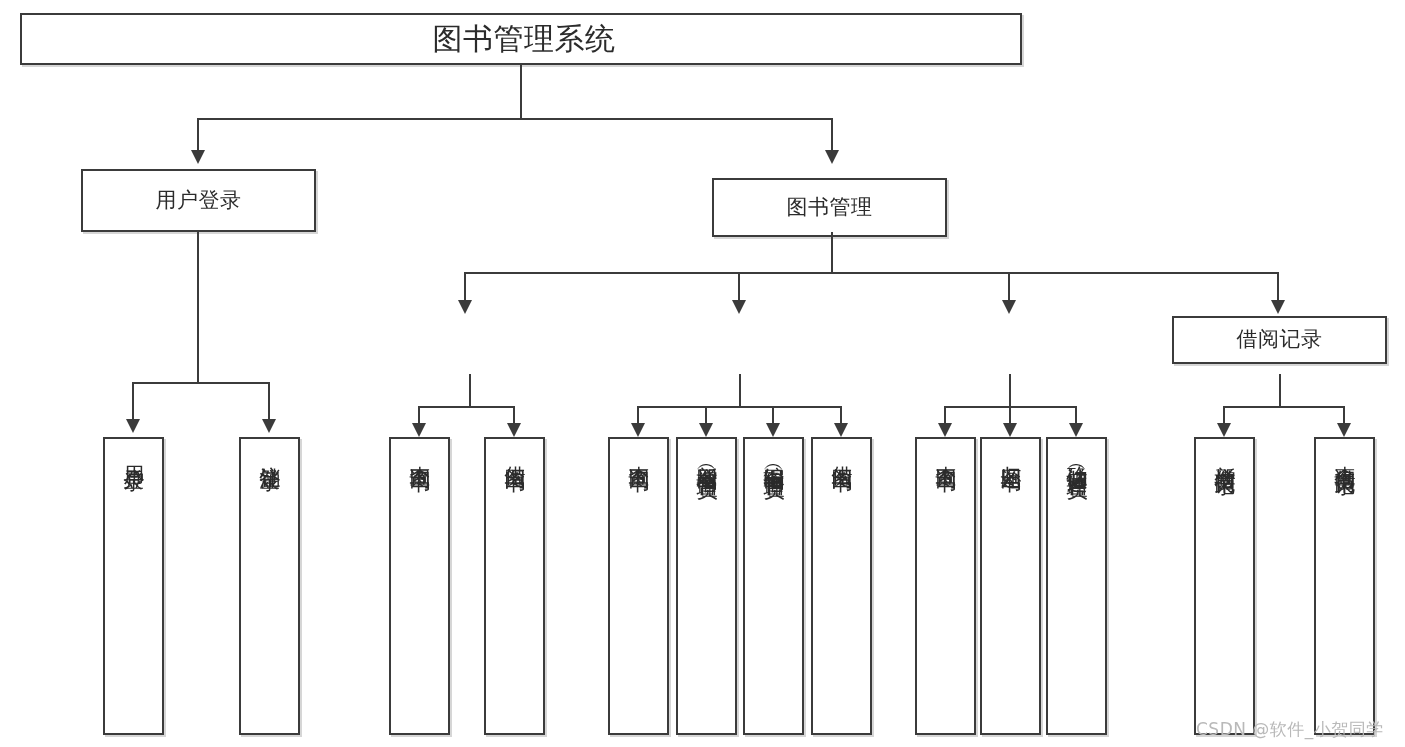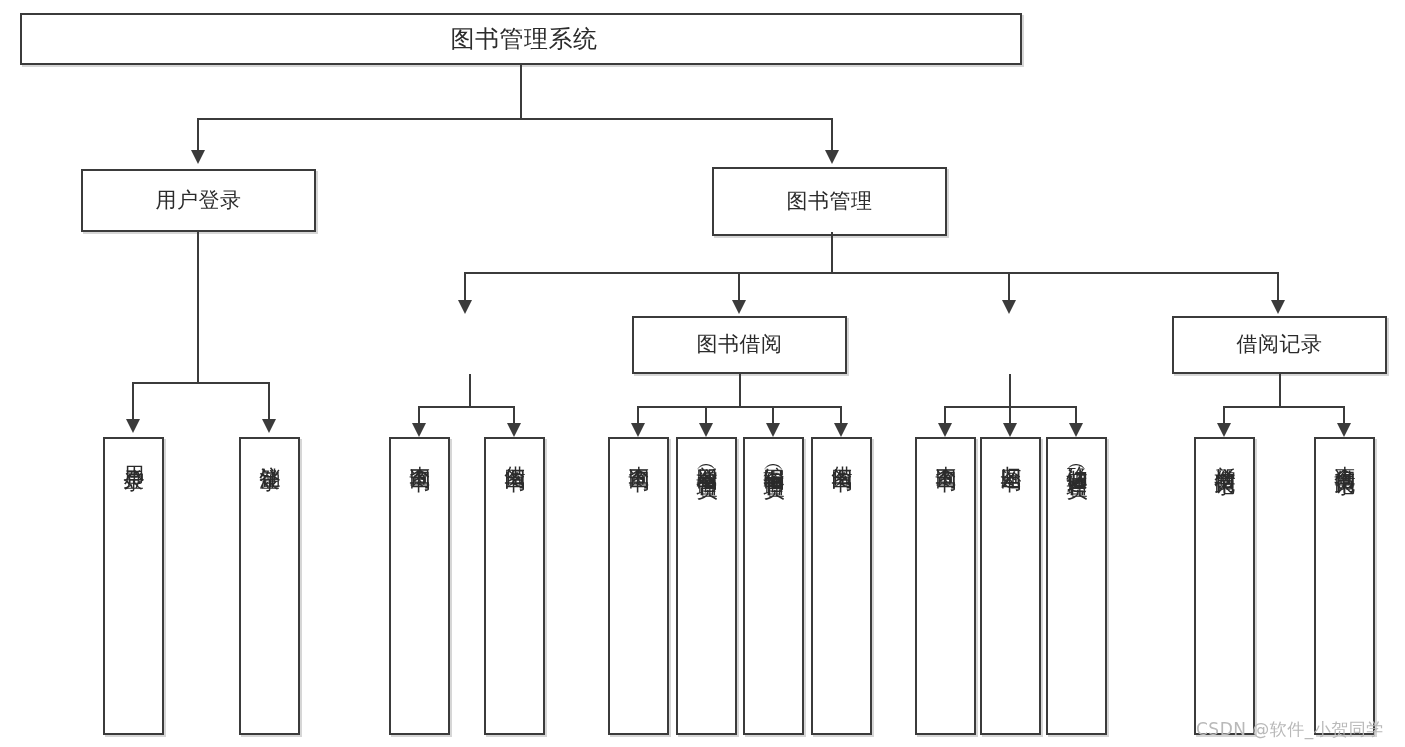--- a/index.html
+++ b/index.html
@@ -30,21 +30,21 @@
     justify-content: center;
     color: #2b2b2b;
   }
   .node .label {
     font-size: 21px;
     line-height: 1.2;
     letter-spacing: 0.5px;
     white-space: nowrap;
     color: #2b2b2b;
   }
-  .node.root .label { font-size: 24px; margin-left: 6px; }
+  .node.root .label { font-size: 30px; margin-left: 6px; }
 
   
   .node.leaf {
     align-items: flex-start;
     justify-content: center;
     padding-top: 10px;
   }
   .node.leaf .label {
     writing-mode: vertical-rl;
     text-orientation: upright;
@@ -96,21 +96,21 @@
   <div class="vline" style="left:197px; top:118px; width:2px; height:33px;"></div>
   <div class="arrow" style="left:191px; top:150px;"></div>
 
   <div class="vline" style="left:831px; top:118px; width:2px; height:33px;"></div>
   <div class="arrow" style="left:825px; top:150px;"></div>
 
   <div class="node" style="left:81px; top:169px; width:235px; height:63px;">
     <span class="label">用户登录</span>
   </div>
 
-  <div class="node" style="left:712px; top:167px; width:235px; height:69px;">
+  <div class="node" style="left:712px; top:178px; width:235px; height:59px;">
     <span class="label">图书管理</span>
   </div>
 
   <div class="vline" style="left:197px; top:232px; width:2px; height:150px;"></div>
   <div class="hline" style="left:132px; top:382px; width:138px; height:2px;"></div>
   <div class="vline" style="left:132px; top:382px; width:2px; height:38px;"></div>
   <div class="arrow" style="left:126px; top:419px;"></div>
   <div class="vline" style="left:268px; top:382px; width:2px; height:38px;"></div>
   <div class="arrow" style="left:262px; top:419px;"></div>
 
@@ -118,24 +118,21 @@
   <div class="hline" style="left:464px; top:272px; width:815px; height:2px;"></div>
   <div class="vline" style="left:464px; top:272px; width:2px; height:29px;"></div>
   <div class="arrow" style="left:458px; top:300px;"></div>
   <div class="vline" style="left:738px; top:272px; width:2px; height:29px;"></div>
   <div class="arrow" style="left:732px; top:300px;"></div>
   <div class="vline" style="left:1008px; top:272px; width:2px; height:29px;"></div>
   <div class="arrow" style="left:1002px; top:300px;"></div>
   <div class="vline" style="left:1277px; top:272px; width:2px; height:29px;"></div>
   <div class="arrow" style="left:1271px; top:300px;"></div>
 
-  <div class="node" style="left:632px; top:316px; width:215px; height:58px;">
-    <span class="label">图书借阅</span>
-  </div>
-  <div class="node" style="left:1172px; top:316px; width:215px; height:58px;">
+  <div class="node" style="left:1172px; top:316px; width:215px; height:48px;">
     <span class="label">借阅记录</span>
   </div>
 
   <div class="vline" style="left:469px; top:374px; width:2px; height:32px;"></div>
   <div class="hline" style="left:418px; top:406px; width:96px; height:2px;"></div>
   <div class="vline" style="left:418px; top:406px; width:2px; height:20px;"></div>
   <div class="arrow" style="left:412px; top:423px;"></div>
   <div class="vline" style="left:513px; top:406px; width:2px; height:20px;"></div>
   <div class="arrow" style="left:507px; top:423px;"></div>
 

